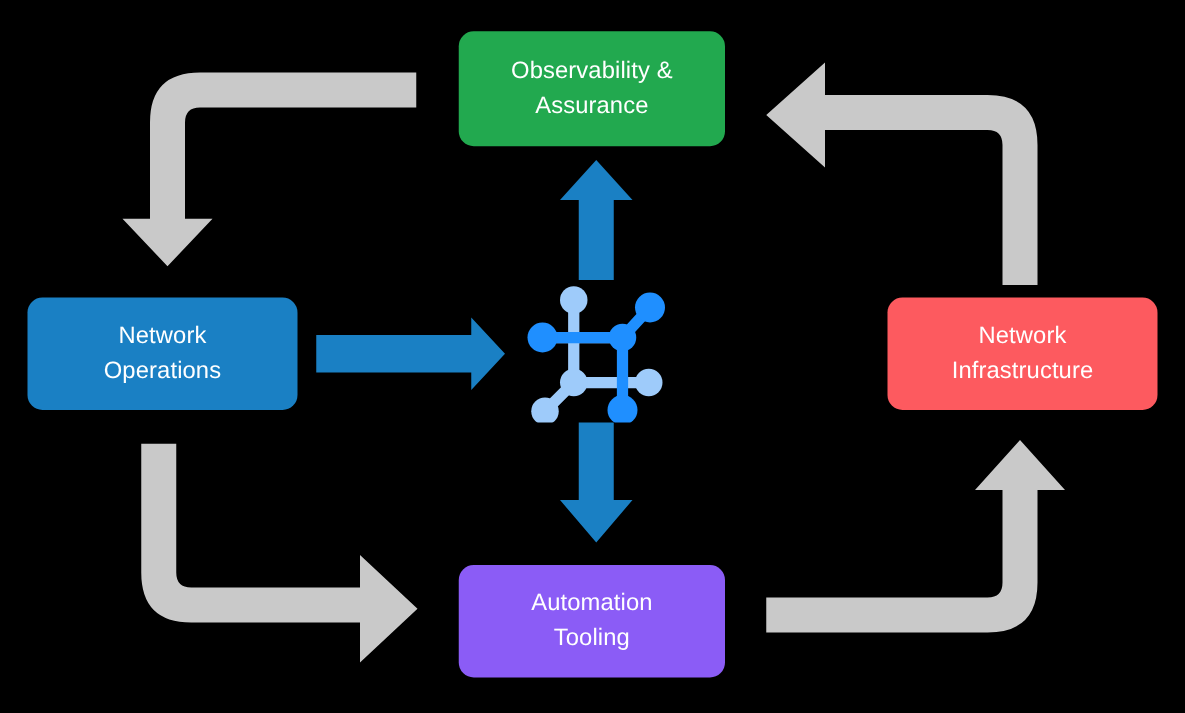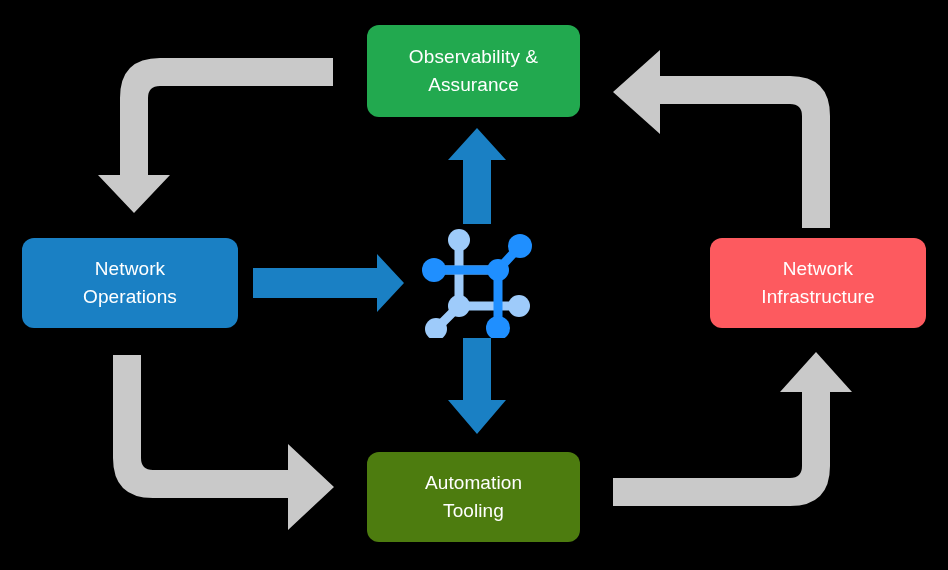--- a/index.html
+++ b/index.html
@@ -139,18 +139,18 @@
   <div class="node-box" id="box-operations" style="background: rgb(26, 128, 196);">
     <span class="node-label">Network
 Operations</span>
   </div>
 
   <div class="node-box" id="box-infrastructure" style="background: rgb(253, 90, 95);">
     <span class="node-label">Network
 Infrastructure</span>
   </div>
 
-  <div class="node-box" id="box-automation" style="background: #4d7c0f;">
+  <div class="node-box" id="box-automation" style="background: #8b5cf6;">
     <span class="node-label">Automation
 Tooling</span>
   </div>
 
 </div>
 
 </body></html>

